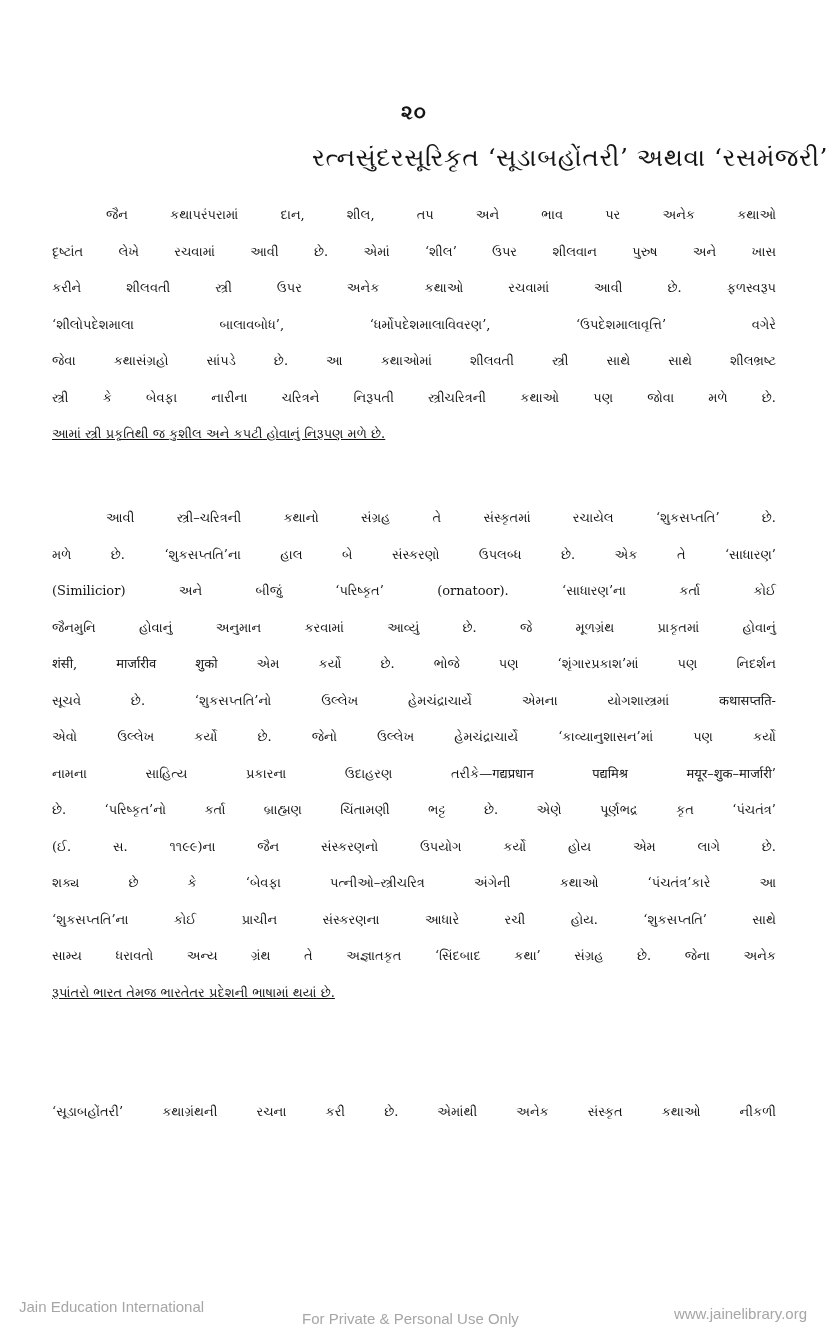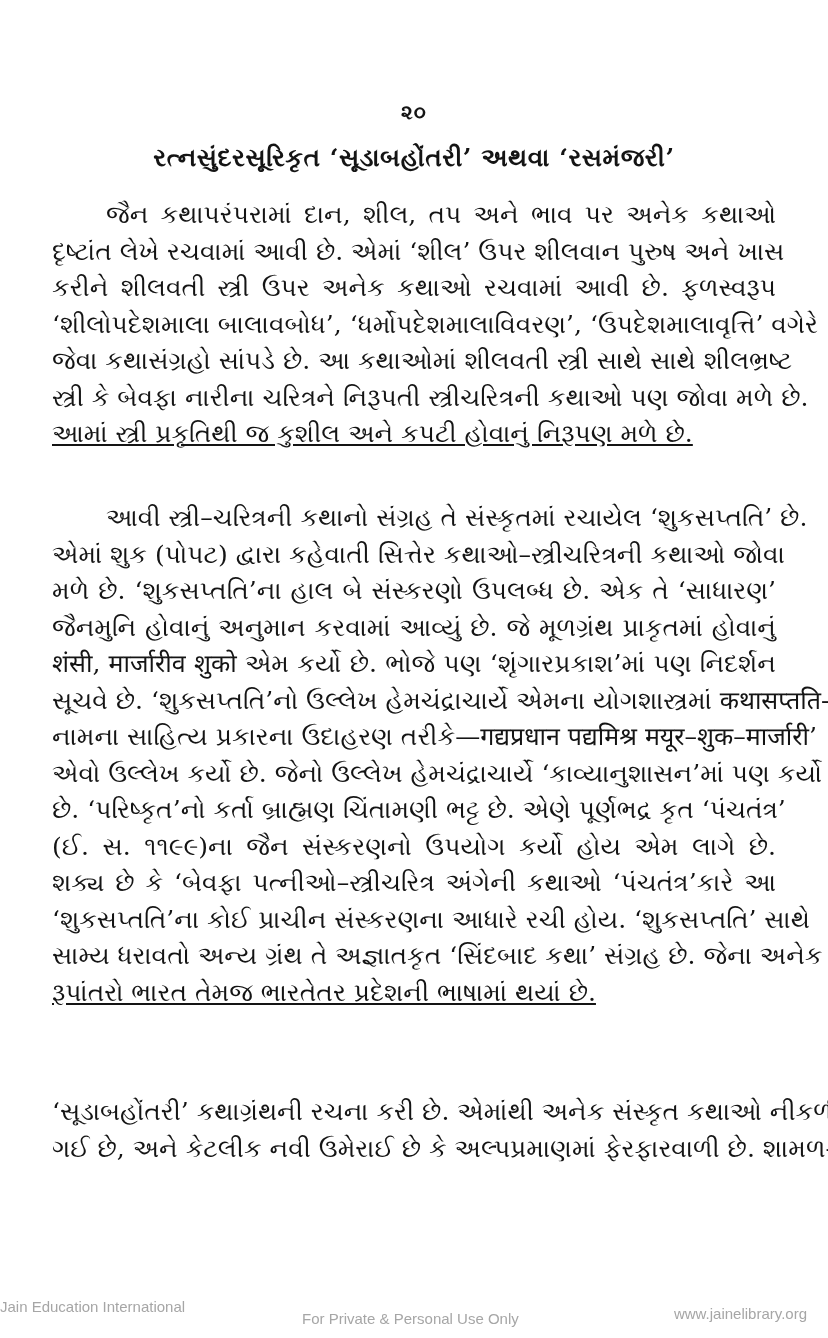--- a/index.html
+++ b/index.html
@@ -29,54 +29,54 @@
       text-align: center;
       font-size: 20px;
       font-weight: bold;
       letter-spacing: 1px;
     }
     .title {
       position: absolute;
       top: 143px;
       left: 0;
       width: 828px;
-      text-align: center;
+      text-align: right;
       font-size: 25px;
-      font-weight: bold;
+      font-weight: normal;
       letter-spacing: 0.5px;
       white-space: nowrap;
     }
     .para {
       position: absolute;
       left: 52px;
       width: 724px;
     }
     .line {
       height: 36.5px;
       line-height: 36.5px;
-      font-size: 25px;
+      font-size: 13px;
       white-space: nowrap;
       text-align: justify;
       text-align-last: justify;
       overflow: visible;
     }
     .line.first { padding-left: 54px; }
     .line.last { text-align-last: left; text-decoration: underline; }
     .footer {
       position: absolute;
       top: 1298px;
       left: 0;
       width: 828px;
       height: 22px;
       font-family: "Liberation Sans", sans-serif;
       font-size: 15px;
       color: #a6a6a6;
     }
     .footer span { position: absolute; top: 0; white-space: nowrap; }
-    .footer .f-left { left: 0; }
+    .footer .f-left { left: 19px; }
     .footer .f-center { left: 302px; margin-top: 12px; }
     .footer .f-right { right: 21px; margin-top: 7px; }
   </style>
 </head>
 <body>
 
 <div class="page">
 
   <div class="page-number">૨૦</div>
 
@@ -87,38 +87,37 @@
     <div class="line">દૃષ્ટાંત લેખે રચવામાં આવી છે. એમાં ‘શીલ’ ઉપર શીલવાન પુરુષ અને ખાસ</div>
     <div class="line">કરીને શીલવતી સ્ત્રી ઉપર અનેક કથાઓ રચવામાં આવી છે. ફળસ્વરૂપ</div>
     <div class="line">‘શીલોપદેશમાલા બાલાવબોધ’, ‘ધર્મોપદેશમાલાવિવરણ’, ‘ઉપદેશમાલાવૃત્તિ’ વગેરે</div>
     <div class="line">જેવા કથાસંગ્રહો સાંપડે છે. આ કથાઓમાં શીલવતી સ્ત્રી સાથે સાથે શીલભ્રષ્ટ</div>
     <div class="line">સ્ત્રી કે બેવફા નારીના ચરિત્રને નિરૂપતી સ્ત્રીચરિત્રની કથાઓ પણ જોવા મળે છે.</div>
     <div class="line last">આમાં સ્ત્રી પ્રકૃતિથી જ કુશીલ અને કપટી હોવાનું નિરૂપણ મળે છે.</div>
   </div>
 
   <div class="para" style="top:500px;">
     <div class="line first">આવી સ્ત્રી–ચરિત્રની કથાનો સંગ્રહ તે સંસ્કૃતમાં રચાયેલ ‘શુકસપ્તતિ’ છે.</div>
-    <div class="line">એમાં શુક (પોપટ) દ્વારા કહેવાતી સિત્તેર કથાઓ–સ્ત્રીચરિત્રની કથાઓ જોવા</div>
     <div class="line">મળે છે. ‘શુકસપ્તતિ’ના હાલ બે સંસ્કરણો ઉપલબ્ધ છે. એક તે ‘સાધારણ’</div>
+    <div class="line">(Similicior) અને બીજું ‘પરિષ્કૃત’ (ornatoor). ‘સાધારણ’ના કર્તા કોઈ</div>
     <div class="line">જૈનમુનિ હોવાનું અનુમાન કરવામાં આવ્યું છે. જે મૂળગ્રંથ પ્રાકૃતમાં હોવાનું</div>
     <div class="line">शंसी, मार्जारीव शुको એમ કર્યો છે. ભોજે પણ ‘શૃંગારપ્રકાશ’માં પણ નિદર્શન</div>
     <div class="line">સૂચવે છે. ‘શુકસપ્તતિ’નો ઉલ્લેખ હેમચંદ્રાચાર્યે એમના યોગશાસ્ત્રમાં कथासप्तति-</div>
+    <div class="line">એવો ઉલ્લેખ કર્યો છે. જેનો ઉલ્લેખ હેમચંદ્રાચાર્યે ‘કાવ્યાનુશાસન’માં પણ કર્યો</div>
     <div class="line">નામના સાહિત્ય પ્રકારના ઉદાહરણ તરીકે—गद्यप्रधान पद्यमिश्र मयूर–शुक–मार्जारी’</div>
-    <div class="line">એવો ઉલ્લેખ કર્યો છે. જેનો ઉલ્લેખ હેમચંદ્રાચાર્યે ‘કાવ્યાનુશાસન’માં પણ કર્યો</div>
     <div class="line">છે. ‘પરિષ્કૃત’નો કર્તા બ્રાહ્મણ ચિંતામણી ભટ્ટ છે. એણે પૂર્ણભદ્ર કૃત ‘પંચતંત્ર’</div>
     <div class="line">(ઈ. સ. ૧૧૯૯)ના જૈન સંસ્કરણનો ઉપયોગ કર્યો હોય એમ લાગે છે.</div>
     <div class="line">શક્ય છે કે ‘બેવફા પત્નીઓ–સ્ત્રીચરિત્ર અંગેની કથાઓ ‘પંચતંત્ર’કારે આ</div>
     <div class="line">‘શુકસપ્તતિ’ના કોઈ પ્રાચીન સંસ્કરણના આધારે રચી હોય. ‘શુકસપ્તતિ’ સાથે</div>
     <div class="line">સામ્ય ધરાવતો અન્ય ગ્રંથ તે અજ્ઞાતકૃત ‘સિંદબાદ કથા’ સંગ્રહ છે. જેના અનેક</div>
     <div class="line last">રૂપાંતરો ભારત તેમજ ભારતેતર પ્રદેશની ભાષામાં થયાં છે.</div>
   </div>
 
   <div class="para" style="top:1094px;">
     <div class="line">‘સૂડાબહોંતરી’ કથાગ્રંથની રચના કરી છે. એમાંથી અનેક સંસ્કૃત કથાઓ નીકળી</div>
-    <div class="line">ગઈ છે, અને કેટલીક નવી ઉમેરાઈ છે કે અલ્પપ્રમાણમાં ફેરફારવાળી છે. શામળ-</div>
   </div>
 
   <div class="footer">
     <span class="f-left">Jain Education International</span>
     <span class="f-center">For Private &amp; Personal Use Only</span>
     <span class="f-right">www.jainelibrary.org</span>
   </div>
 
 </div>
 

